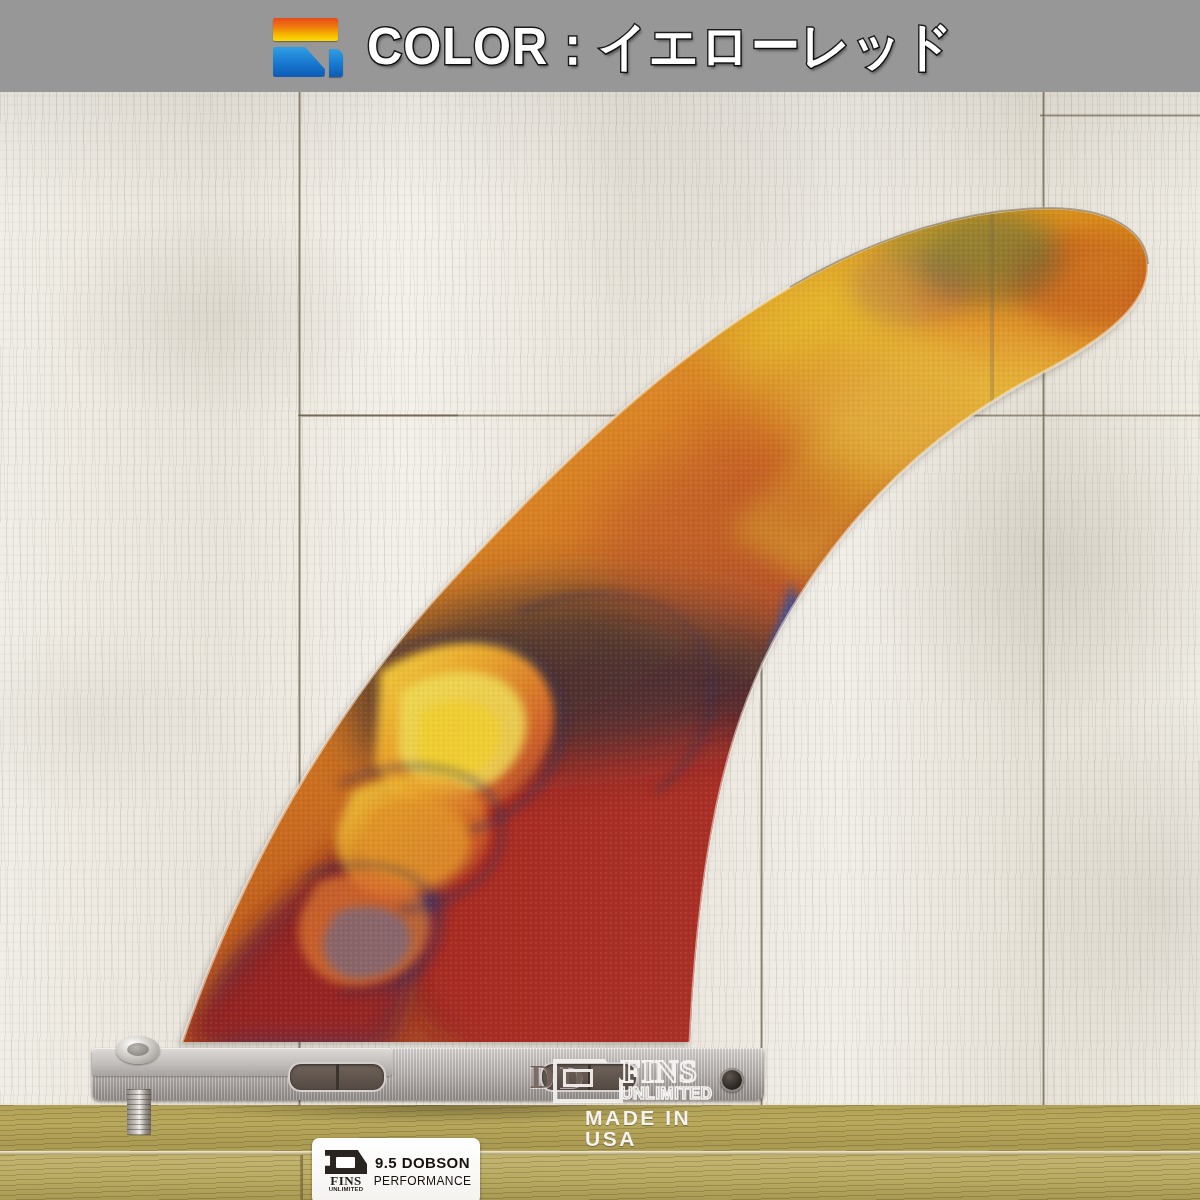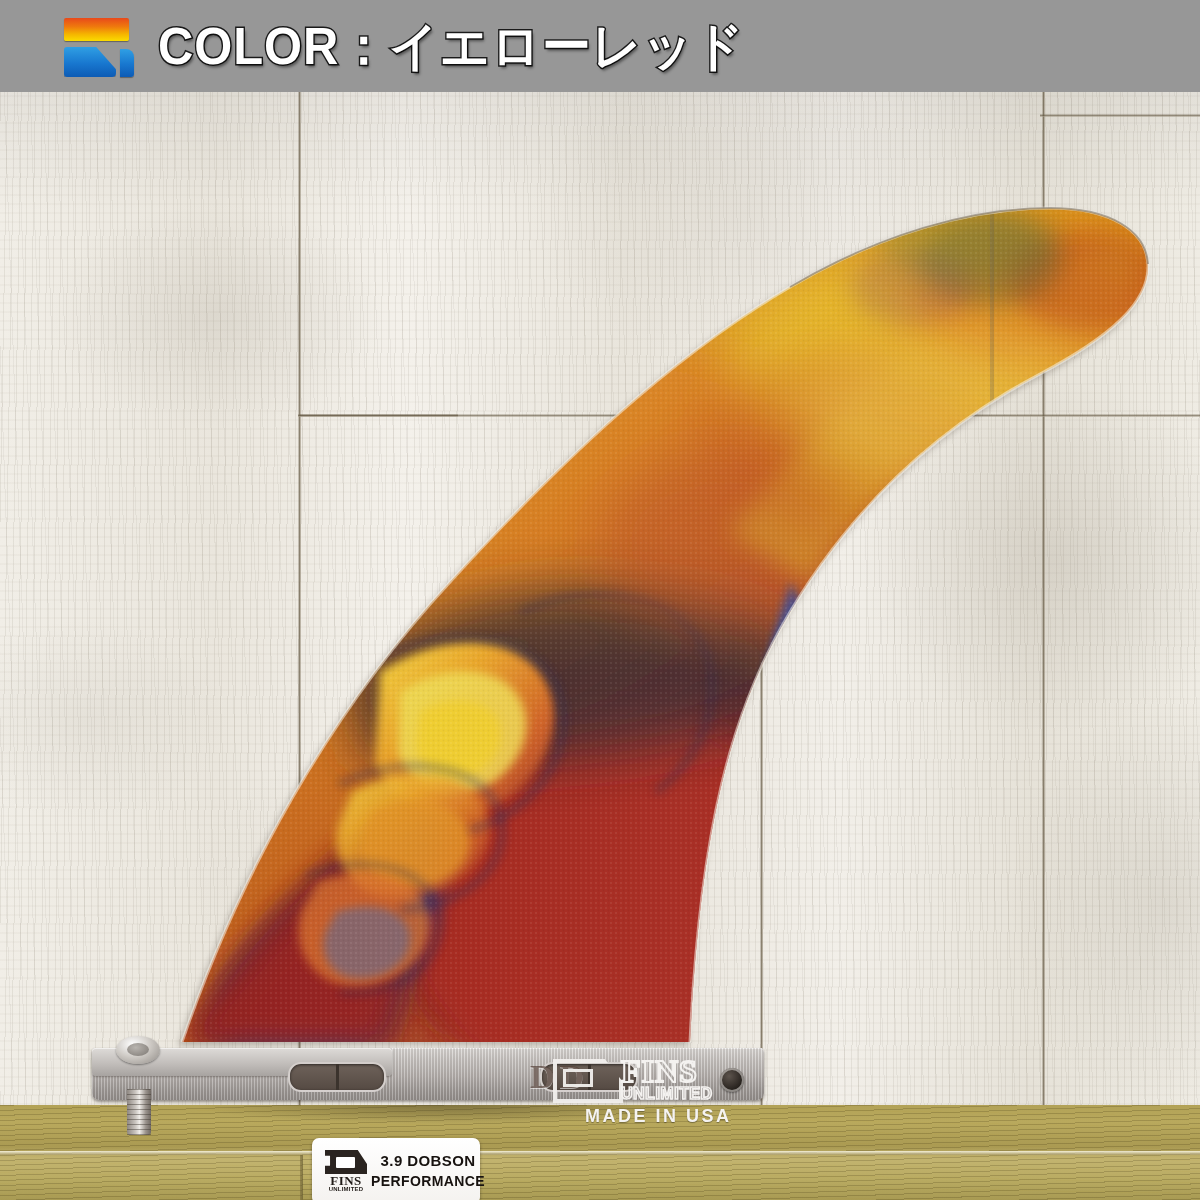--- a/index.html
+++ b/index.html
@@ -7,21 +7,21 @@
     width:1200px;height:1200px;overflow:hidden;
     font-family:"Liberation Sans",sans-serif;
     background:#efeae1;
   }
   #stage{position:relative;width:1200px;height:1200px;overflow:hidden;}
 
   
   #header{
     position:absolute;left:0;top:0;width:1200px;height:92px;
     background:#979797;z-index:40;
-    display:flex;align-items:center;
+    display:flex;align-items:center;justify-content:center;
   }
   #brand-logo{
     position:relative;width:78px;height:62px;margin-left:58px;flex:0 0 auto;
   }
   .logo-bar{
     position:absolute;left:6px;top:3px;width:65px;height:23px;
     background:linear-gradient(180deg,#e8491b 0%,#ef7a0d 38%,#f5b400 70%,#fbdc00 100%);
     border-radius:2px;
     box-shadow:0 1px 1px rgba(0,0,0,.35);
   }
@@ -210,21 +210,21 @@
     position:absolute;left:2px;top:38px;width:50px;text-align:center;
     font-family:"Liberation Sans",sans-serif;font-weight:bold;
     font-size:6px;color:#221d19;letter-spacing:.2px;line-height:1;
   }
   #sticker-spec{
     flex:1;text-align:center;padding-right:6px;
     font-family:"Liberation Sans",sans-serif;
     color:#17120f;
   }
   #sticker-spec .l1{font-size:15px;font-weight:bold;letter-spacing:.4px;line-height:1.35;}
-  #sticker-spec .l2{font-size:14px;font-weight:bold;letter-spacing:.4px;line-height:1.35;}
+  #sticker-spec .l2{font-size:12px;font-weight:normal;letter-spacing:.4px;line-height:1.35;}
 
   
   #fin-logo{
     position:absolute;left:553px;top:963px;width:190px;height:72px;z-index:7;
     pointer-events:none;
   }
   .fl-mark{
     position:absolute;left:0;top:4px;width:62px;height:36px;
     border:4px solid #f2f0ee;
     clip-path:polygon(0 0,74% 0,100% 52%,100% 100%,0 100%);
@@ -243,21 +243,21 @@
   }
   .fl-unl{
     position:absolute;left:68px;top:31px;
     font-family:"Liberation Sans",sans-serif;font-weight:bold;font-size:16px;
     letter-spacing:.5px;color:transparent;
     -webkit-text-stroke:1.6px #f4f2f0;
     line-height:1;
   }
   .fl-made{
     position:absolute;left:32px;top:52px;
-    font-family:"Liberation Sans",sans-serif;font-weight:bold;font-size:18px;
+    font-family:"Liberation Sans",sans-serif;font-weight:bold;font-size:21px;
     letter-spacing:2.5px;color:#f5f3f1;line-height:1;
     text-shadow:0 1px 1px rgba(0,0,0,.35);
   }
 </style>
 </head>
 <body>
 
 <div id="stage">
 
   <div id="header">
@@ -482,20 +482,20 @@
         <div class="base-bolt"></div>
       </div>
 
       <div id="spec-sticker">
         <div id="sticker-logo">
           <div class="sl-mark"></div>
           <div class="sl-text">FINS</div>
           <div class="sl-sub">UNLIMITED</div>
         </div>
         <div id="sticker-spec">
-          <div class="l1">3.9 DOBSON</div>
+          <div class="l1">9.5 DOBSON</div>
           <div class="l2">PERFORMANCE</div>
         </div>
       </div>
 
     </div>
   </div>
 </div>
 
 </body></html>

